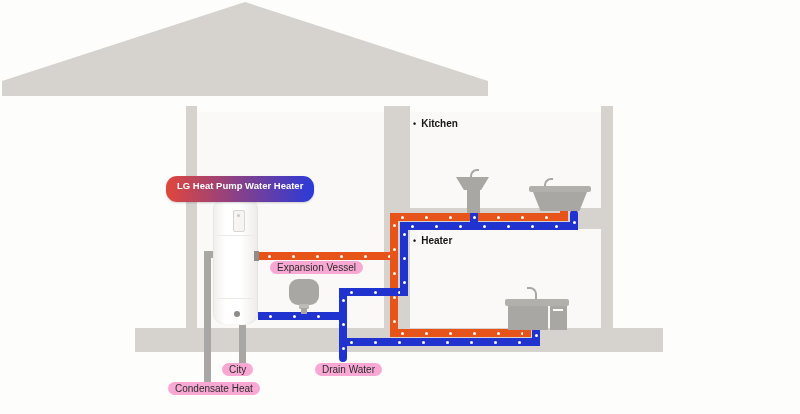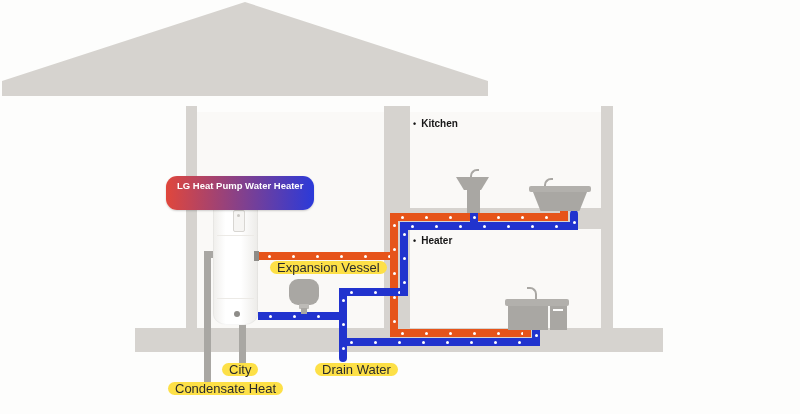--- a/index.html
+++ b/index.html
@@ -35,23 +35,23 @@
         border-radius:2px;background:#F6F5F3;}
   #tank .panel i{position:absolute;left:3px;top:3px;width:3px;height:3px;border-radius:50%;background:#C9C7C3;display:block;}
   #tank .seam{position:absolute;left:4px;right:4px;height:1px;background:#ECEAE6;}
   #tank .valve{position:absolute;left:21px;top:113px;width:6px;height:6px;border-radius:50%;background:#8E8C88;}
   
   #vessel{position:absolute;left:289px;top:279px;width:30px;height:26px;border-radius:9px;
         background:var(--fixture,#A9A7A3);}
   #vessel-neck{position:absolute;left:299px;top:304px;width:10px;height:5px;background:#BDBBB7;border-radius:1px;}
   #vessel-stem{position:absolute;left:301px;top:308px;width:6px;height:6px;background:var(--fixture,#A9A7A3);}
   
-  .pill{position:absolute;background:#fde047;color:#2B2B2B;font-size:13px;line-height:13px;
+  .pill{position:absolute;background:#f9a8d4;color:#2B2B2B;font-size:10px;line-height:13px;
         padding:0 7px;border-radius:8px;white-space:nowrap;}
-  #badge{position:absolute;left:166px;top:176px;height:34px;line-height:19px;padding:0 11px;
+  #badge{position:absolute;left:166px;top:176px;height:26px;line-height:19px;padding:0 11px;
         border-radius:11px;color:#fff;font-size:9.5px;font-weight:bold;white-space:nowrap;
         background:linear-gradient(90deg,var(--badge1,#E0473C),var(--badge2,#2B3AD9));
         box-shadow:0 1px 2px rgba(0,0,0,0.18);}
   .room-label{position:absolute;color:#161616;font-size:10px;font-weight:bold;display:flex;gap:5px;align-items:center;}
   .room-label .bullet{font-size:9px;}
 </style>
 </head>
 <body>
 
 <div id="stage" style="--hot: #E6541A; --cold: #2133CE; --structure: #D6D3CF; --fixture: #A9A7A3; --badge1: #E0473C; --badge2: #2B3AD9;">

